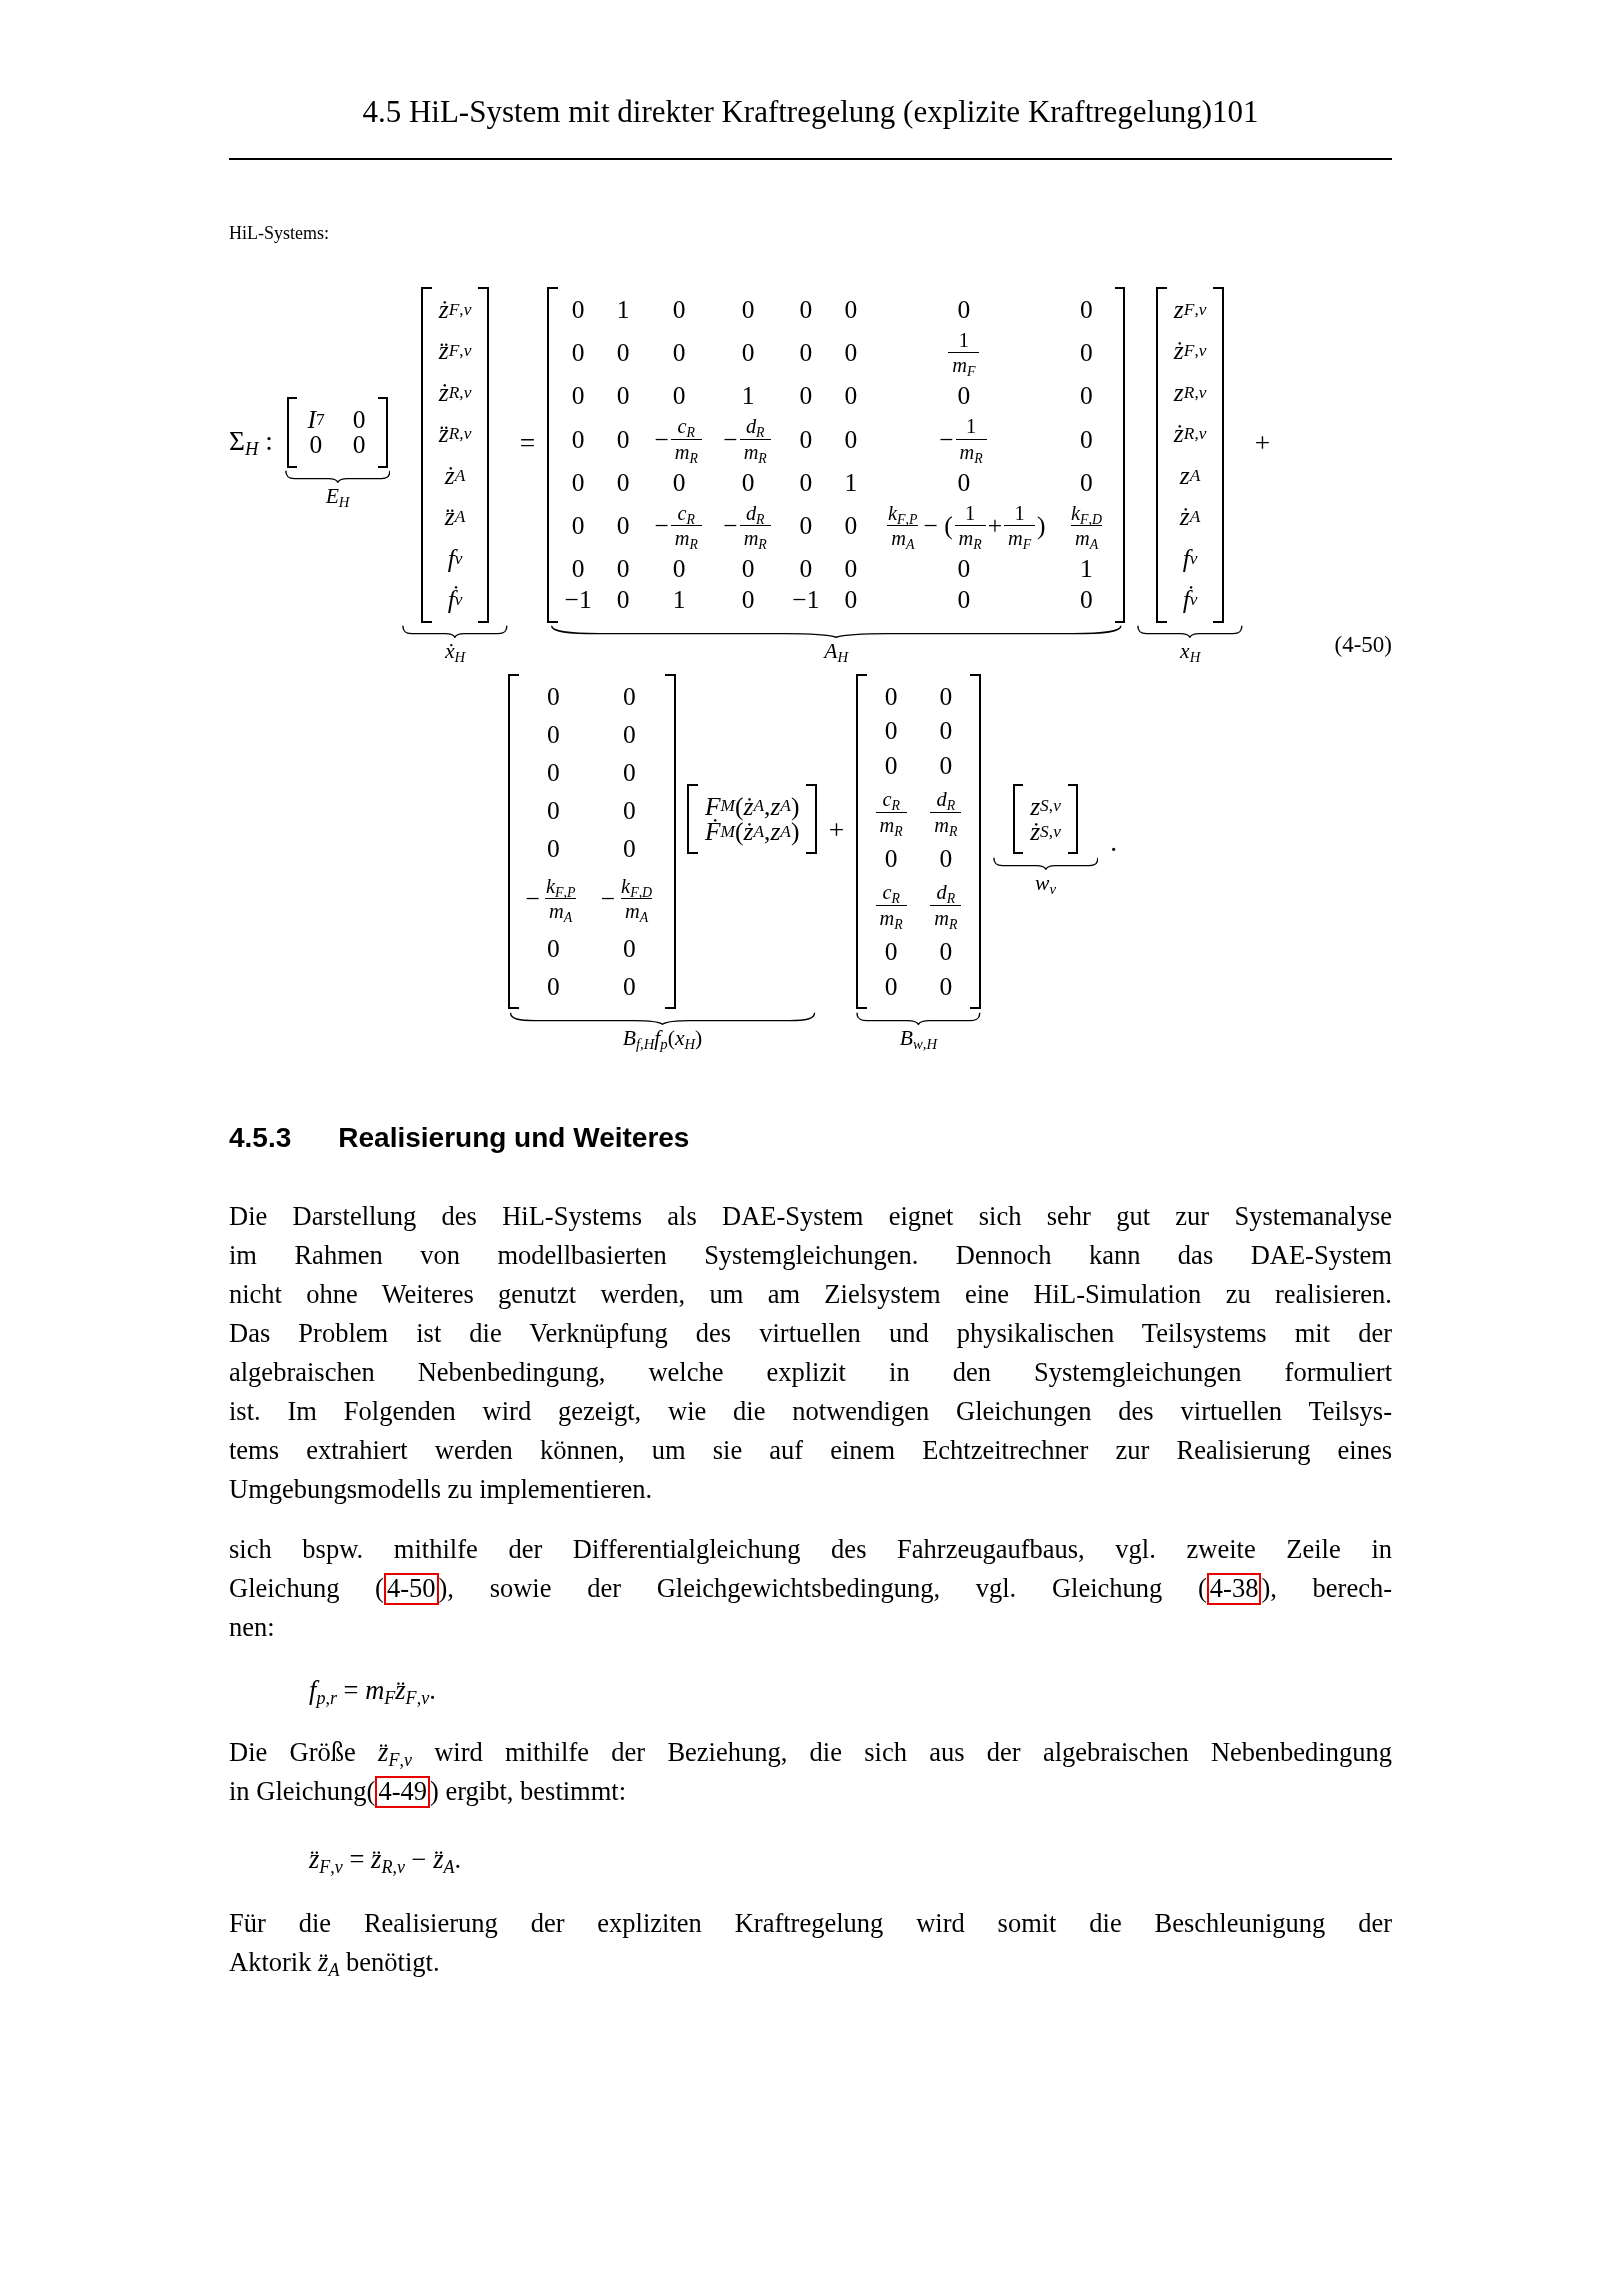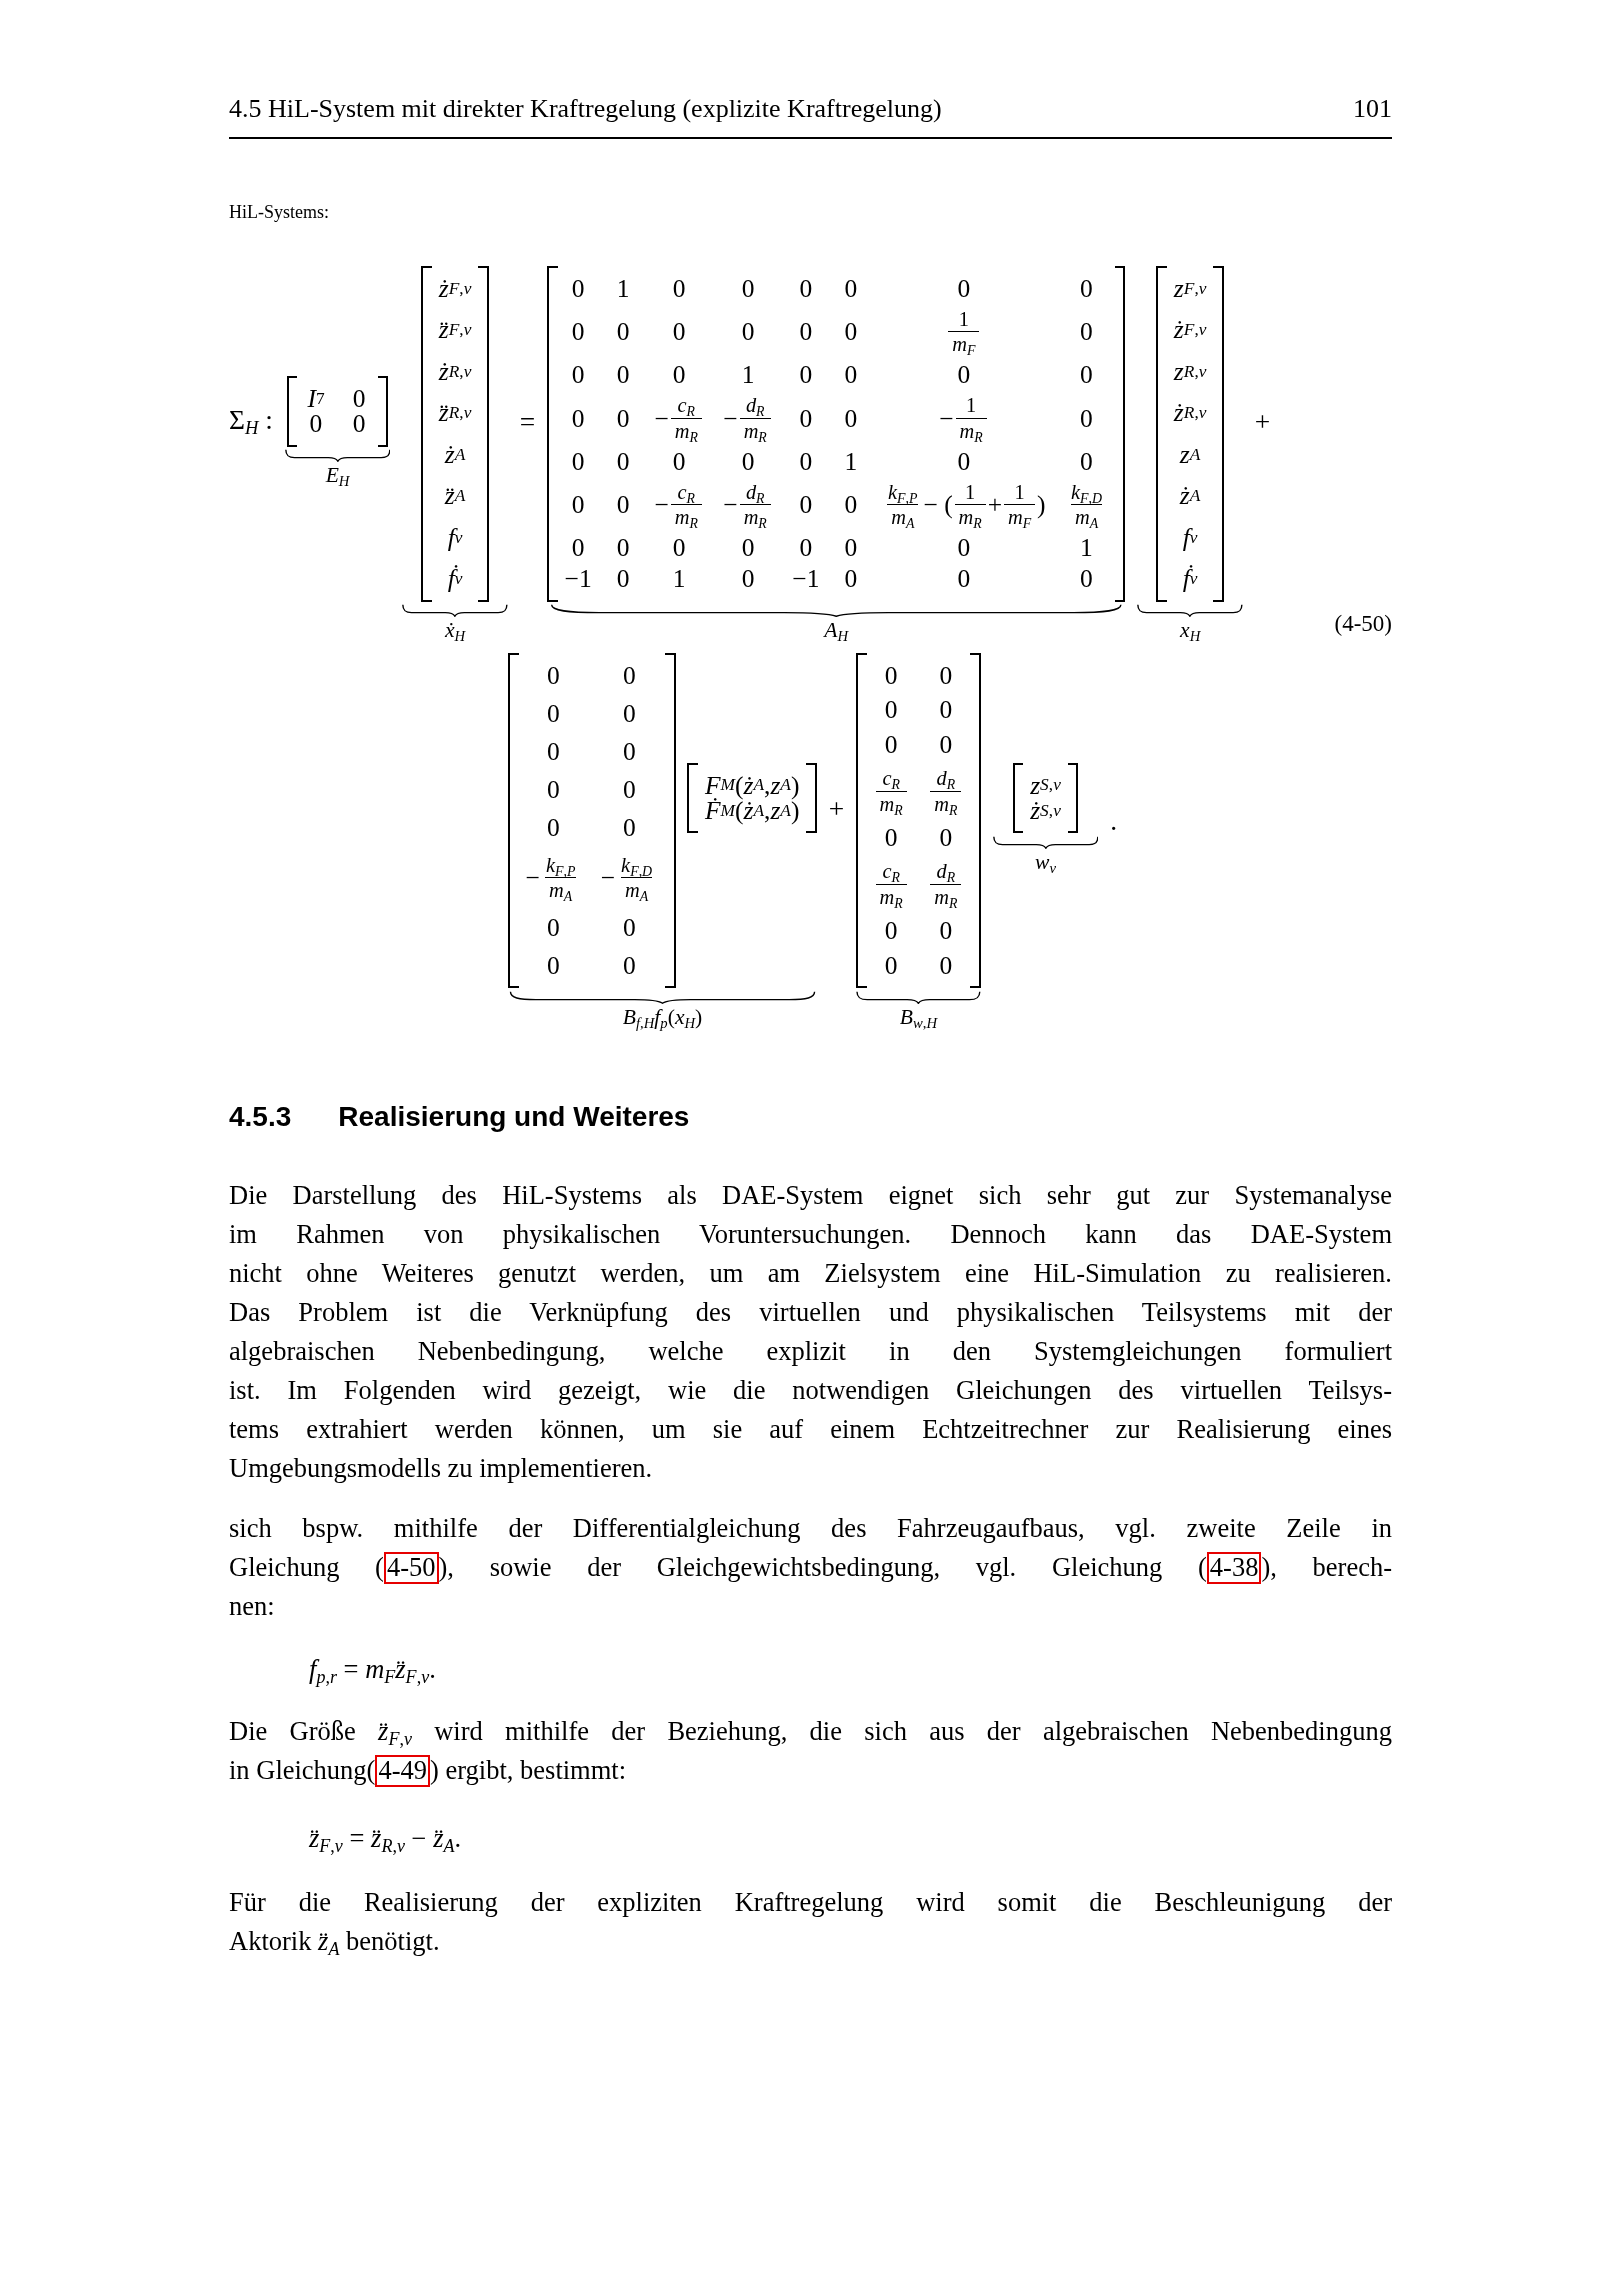--- a/index.html
+++ b/index.html
@@ -1,22 +1,22 @@
 <!DOCTYPE html>
 <html><head>
 <meta charset="utf-8">
 <style>
   html,body{margin:0;padding:0;background:#ffffff;}
   body{width:1621px;height:2293px;position:relative;overflow:hidden;
        font-family:"Liberation Serif",serif;color:#000;}
   .content{padding:0 229px;}
 
   
-  .header{margin-top:94px;display:flex;justify-content:space-between;align-items:flex-end;
-          font-size:26px;border-bottom:2px solid #000;padding-bottom:13px;}
+  .header{margin-top:94px;display:flex;justify-content:center;align-items:flex-end;
+          font-size:31px;border-bottom:2px solid #000;padding-bottom:28px;}
 
   .lead{margin-top:63px;font-size:18px;}
 
   
   .eq{position:relative;margin-top:43px;font-size:25.5px;}
   .eqrow{display:flex;align-items:flex-start;gap:11.8px;}
   .eqrow2{margin-left:279px;margin-top:9.8px;}
   .op{font-size:27.4px;line-height:1;margin-top:143px;}
   .op.low{margin-top:155px;}
   .sigma{font-size:27.4px;line-height:1;margin-top:141px;white-space:nowrap;}
@@ -397,21 +397,21 @@
     </div>
   </div>
 
   <div class="heading">
     <span class="num">4.5.3</span>
     <span>Realisierung und Weiteres</span>
   </div>
 
   <div class="para p1">
       <div class="pline">Die Darstellung des HiL-Systems als DAE-System eignet sich sehr gut zur Systemanalyse</div>
-      <div class="pline">im Rahmen von physikalischen Voruntersuchungen. Dennoch kann das DAE-System</div>
+      <div class="pline">im Rahmen von modellbasierten Systemgleichungen. Dennoch kann das DAE-System</div>
       <div class="pline">nicht ohne Weiteres genutzt werden, um am Zielsystem eine HiL-Simulation zu realisieren.</div>
       <div class="pline">Das Problem ist die Verknüpfung des virtuellen und physikalischen Teilsystems mit der</div>
       <div class="pline">algebraischen Nebenbedingung, welche explizit in den Systemgleichungen formuliert</div>
       <div class="pline">ist. Im Folgenden wird gezeigt, wie die notwendigen Gleichungen des virtuellen Teilsys-</div>
       <div class="pline">tems extrahiert werden können, um sie auf einem Echtzeitrechner zur Realisierung eines</div>
       <div class="pline plast">Umgebungsmodells zu implementieren.</div>
     </div>
   <div class="para p2">
       <div class="pline">sich bspw. mithilfe der Differentialgleichung des Fahrzeugaufbaus, vgl. zweite Zeile in</div>
       <div class="pline">Gleichung (<span class="refbox">4-50</span>), sowie der Gleichgewichtsbedingung, vgl. Gleichung (<span class="refbox">4-38</span>), berech-</div>

